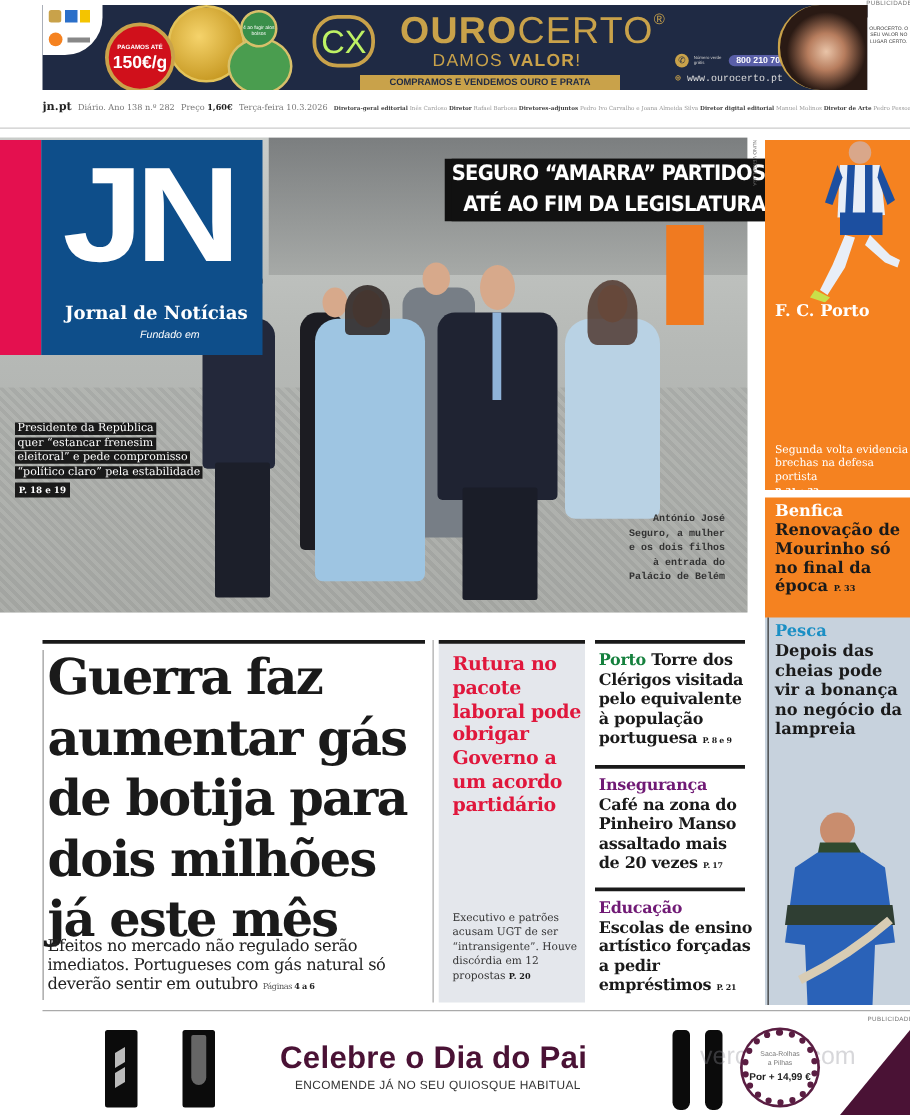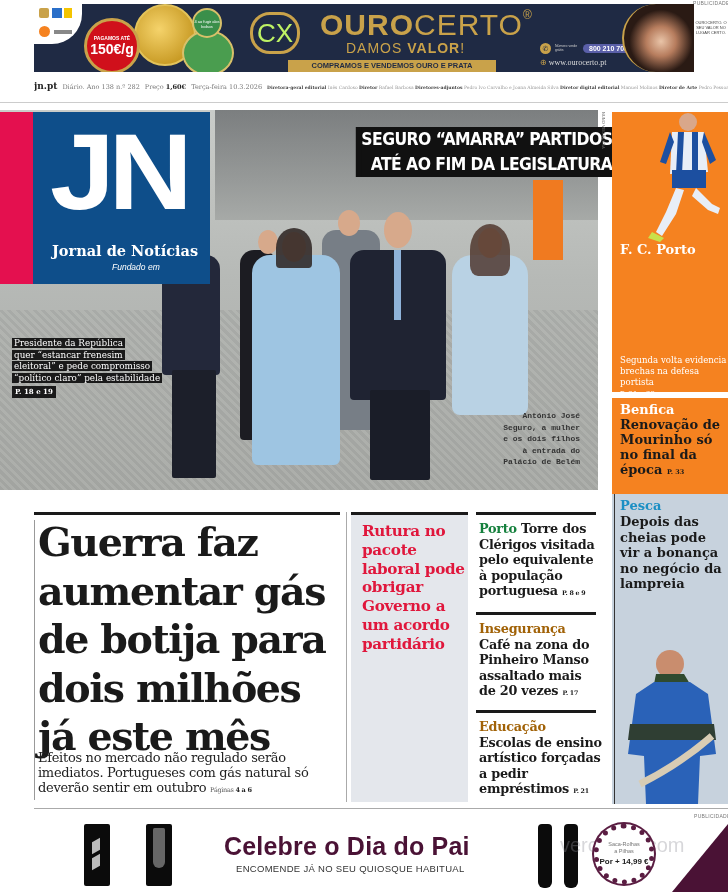--- a/index.html
+++ b/index.html
@@ -21,21 +21,21 @@
 .ad-brand{left:286px;top:4px;font-family:"Liberation Sans",sans-serif;color:#c9a24a;font-size:30px;letter-spacing:1px;white-space:nowrap}
 .ad-brand b{font-weight:bold}
 .ad-brand .r{font-size:12px;vertical-align:top}
 .ad-slogan{left:312px;top:36px;font-family:"Liberation Sans",sans-serif;color:#c9a24a;font-size:14px;letter-spacing:1px;white-space:nowrap}
 .ad-slogan b{font-weight:bold}
 .ad-strip{left:254px;top:56px;width:208px;height:12px;background:#c9a24a;color:#1f2a44;font-family:"Liberation Sans",sans-serif;font-size:7.5px;font-weight:bold;text-align:center;line-height:12px}
 .ad-phone{left:506px;top:38px;height:12px;display:flex;align-items:center;gap:4px;font-family:"Liberation Sans",sans-serif}
 .ad-phone .pill{background:#5a5fa8;color:#fff;font-size:7px;font-weight:bold;padding:1px 6px;border-radius:6px}
 .ad-phone .ic{width:11px;height:11px;border-radius:50%;background:#c9a24a;color:#1f2a44;font-size:7px;text-align:center;line-height:11px}
 .ad-phone .tiny{font-size:3.5px;color:#ccc;width:24px}
-.ad-web{left:506px;top:54px;font-family:Liberation Serif, serif;color:#ddd;font-size:8px;white-space:nowrap}
+.ad-web{left:506px;top:54px;font-family:Liberation Mono, monospace;color:#ddd;font-size:8px;white-space:nowrap}
 .ad-woman{left:588px;top:0;width:76px;height:68px;background:radial-gradient(circle at 50% 55%,#e9c4a8 0,#b77d5e 28%,#2a1a14 60%);border-left:2px solid #c9a24a;border-radius:34px 0 0 34px}
 .ad-side{left:694px;top:14px;width:34px;height:60px;background:#fff;font-family:"Liberation Sans",sans-serif;font-size:4px;color:#444;text-align:center;padding-top:6px;line-height:5px}
 
 
 .dateline{left:34px;top:81px;width:694px;height:12px;font-size:6.5px;color:#777;white-space:nowrap;overflow:hidden;display:flex;align-items:baseline;gap:5px;font-family:"DejaVu Serif",serif}
 .dateline .site{font-size:9px;font-weight:bold;color:#222}
 .dateline b{color:#222}
 .dateline .staff{font-size:4.5px;color:#999}
 .dateline .staff b{color:#444}
 
@@ -95,21 +95,21 @@
 .rutura-box .head2{position:absolute;left:11px;top:10px;width:104px;font-weight:bold;color:#e0173c;font-size:15.2px;line-height:18.8px;letter-spacing:-.3px}
 .rutura-box .sub{position:absolute;left:11px;top:218px;width:104px;font-size:8.5px;line-height:11.4px;color:#333}
 .rutura-box .pg{font-weight:bold;font-size:6.5px;color:#1a1a1a}
 
 
 .briefs{left:474px;top:512px;width:128px}
 .brief{position:absolute;left:0;width:128px}
 .brief .bar{height:3px;background:#1a1a1a;width:120px;margin-left:2px}
 .brief .txt{margin-top:6px;margin-left:5px;font-weight:bold;font-size:12.8px;line-height:15.6px;color:#1a1a1a;letter-spacing:-.25px}
 .brief .kick-blue{color:#15803d}
-.brief .kick-red{color:#a16207}
+.brief .kick-red{color:#701a75}
 .brief .pg{font-size:6.3px;font-weight:bold}
 
 
 .bottom-rule{left:34px;top:808px;width:694px;height:1px;background:#aaa}
 .ad-bottom{left:0;top:810px;width:728px;height:82px;background:#fff}
 .bottle{position:absolute;width:26px;height:62px;background:#0b0b0b;border-radius:2px}
 .bottle.sm{width:14px;height:64px;border-radius:4px 4px 6px 6px}
 .ad-title{left:224px;top:832px;font-family:"Liberation Sans",sans-serif;font-weight:bold;color:#4a1235;font-size:25px;white-space:nowrap;letter-spacing:.2px}
 .ad-subtitle{left:236px;top:863px;font-family:"Liberation Sans",sans-serif;color:#333;font-size:9.5px;white-space:nowrap;letter-spacing:.3px}
 .badge{left:594px;top:824px;width:60px;height:60px;border-radius:50%;background:#fff;border:5px dotted #5a1d42;box-shadow:0 0 0 2px #5a1d42;text-align:center;font-family:"Liberation Sans",sans-serif}
@@ -260,20 +260,21 @@
 
 <div class="abs topbar"></div>
 <div class="abs vsep1"></div>
 <div class="abs main-head">Guerra faz aumentar gás de botija para dois milhões já este mês</div>
 <div class="abs main-sub"><span>Efeitos no mercado não regulado serão imediatos. Portugueses com gás natural só deverão sentir em outubro</span> <span class="pg"><span>Páginas</span> <b>4 a 6</b></span></div>
 <div class="abs vsep2"></div>
 
 <div class="abs rutura-box">
   <div class="bar"></div>
   <div class="head2">Rutura no pacote laboral pode obrigar Governo a um acordo partidário</div>
+  <div class="sub"><span>Executivo e patrões acusam UGT de ser “intransigente”. Houve discórdia em 12 propostas</span> <span class="pg">P. 20</span></div>
 </div>
 
 <div class="abs briefs">
   <div class="brief" style="top:0">
     <div class="bar"></div>
     <div class="txt"><span class="kick-blue">Porto</span> <span>Torre dos Clérigos visitada pelo equivalente à população portuguesa</span> <span class="pg">P. 8 e 9</span></div>
   </div>
   <div class="brief" style="top:100px">
     <div class="bar"></div>
     <div class="txt"><span class="kick-red">Insegurança</span><br><span>Café na zona do Pinheiro Manso assaltado mais de 20 vezes</span> <span class="pg">P. 17</span></div>

